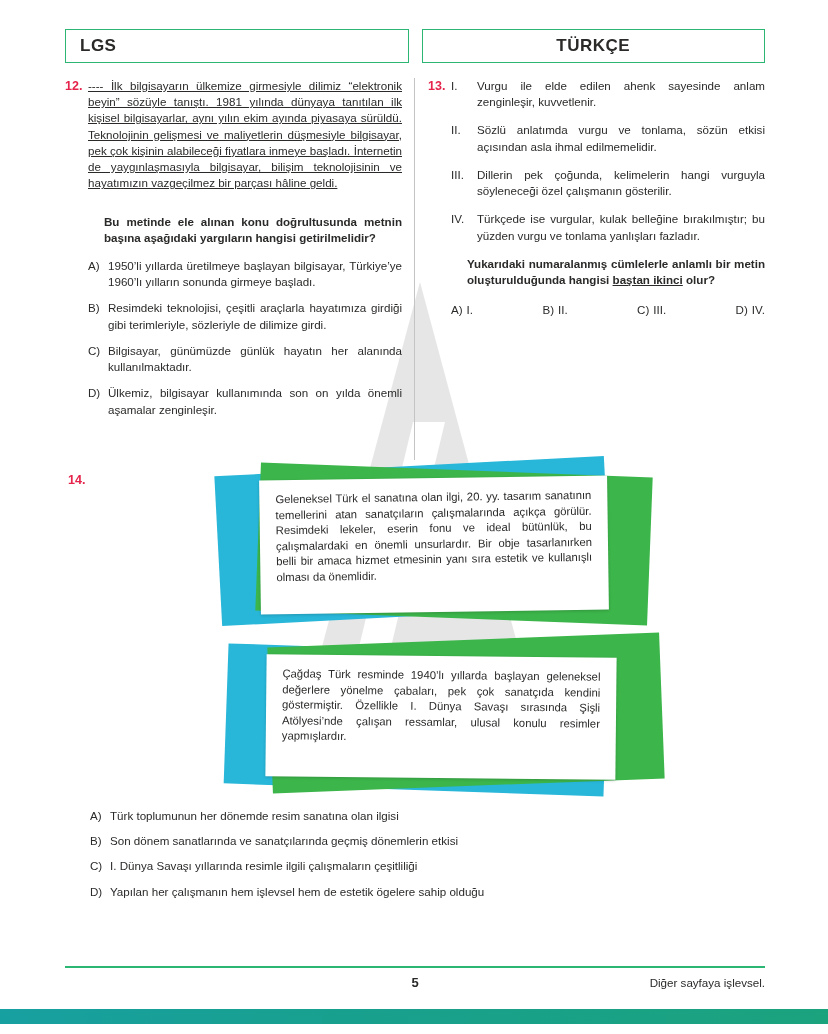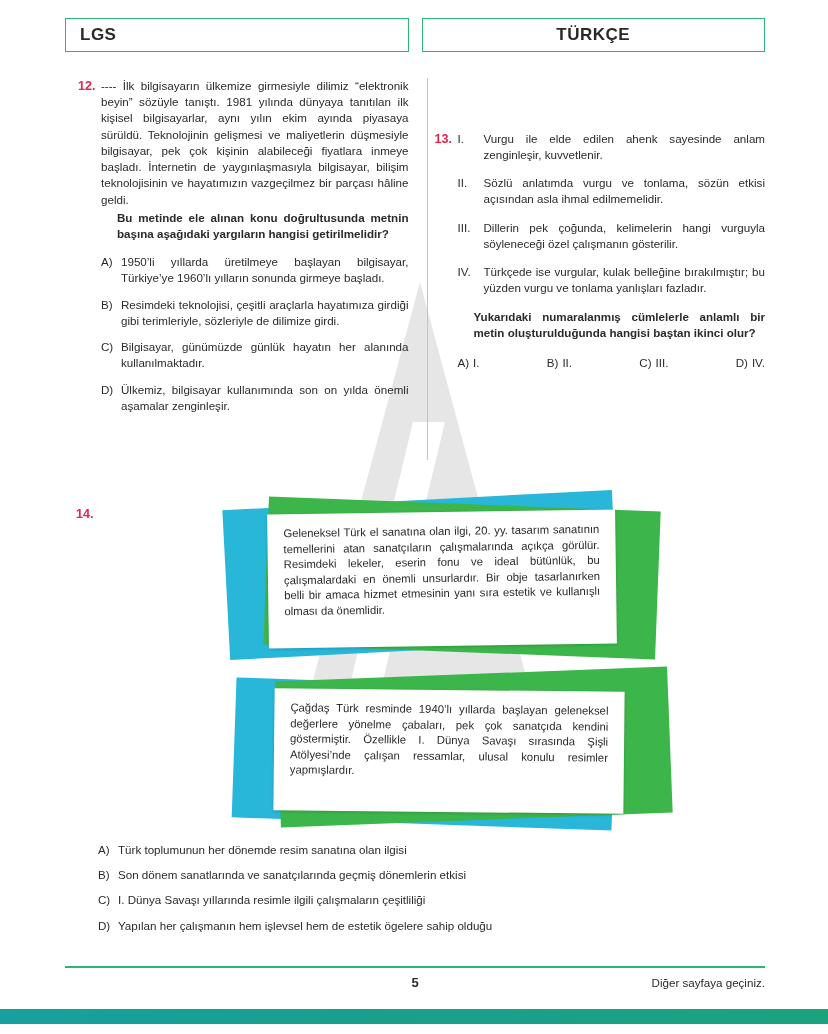--- a/index.html
+++ b/index.html
@@ -14,44 +14,44 @@
   *{margin:0;padding:0;box-sizing:border-box;}
   html,body{background:#ffffff;}
   .page{
     width:828px;height:1034px;position:relative;background:#fff;
     font-family:"Liberation Sans","DejaVu Sans",sans-serif;color:var(--ink);
     overflow:hidden;margin:0 auto;
   }
   
   .watermark{position:absolute;left:295px;top:282px;width:250px;height:465px;opacity:.45;z-index:0;}
   
-  .header{position:absolute;top:18px;left:65px;right:63px;display:flex;gap:13px;z-index:2;}
+  .header{position:absolute;top:29px;left:65px;right:63px;display:flex;gap:13px;z-index:2;}
   .hbox{flex:1;border:1.6px solid var(--green);height:34px;display:flex;align-items:center;
         padding:0 14px;font-weight:bold;font-size:17px;letter-spacing:.5px;background:#fff;}
   .hbox.right{justify-content:center;}
   
-  .columns{position:absolute;top:78px;left:78px;right:63px;display:flex;gap:26px;z-index:1;align-items:center;}
+  .columns{position:absolute;top:78px;left:65px;right:63px;display:flex;gap:26px;z-index:1;}
   .col{width:337px;}
   .col-divider{position:absolute;left:349px;top:0;height:382px;width:1px;background:#c4c4c4;}
   
   .question{position:relative;padding-left:23px;font-size:11.6px;line-height:1.4;}
   .qnum{position:absolute;left:0;top:0;font-weight:bold;color:var(--red);font-size:12.5px;}
-  .body-text{text-align:justify;margin-bottom:2px;}
+  .body-text{text-align:justify;margin-bottom:22px;text-decoration:underline;}
   .stem{font-weight:bold;text-align:justify;margin-bottom:12px;margin-left:16px;}
-  .stem .underline{}
+  .stem .underline{text-decoration:underline;}
   .option{display:flex;margin-bottom:10px;}
   .option .letter{flex:none;width:20px;}
   .option .otext{flex:1;text-align:justify;}
   .item{display:flex;margin-bottom:12px;}
   .item .numeral{flex:none;width:26px;}
   .item .itext{flex:1;text-align:justify;}
   .inline-options{display:flex;justify-content:space-between;margin-top:14px;}
   .inline-option{display:flex;gap:4px;}
   
-  .q14{position:absolute;top:466px;left:76px;right:63px;z-index:1;font-size:11.6px;line-height:1.4;margin-top:34px;}
+  .q14{position:absolute;top:466px;left:68px;right:63px;z-index:1;font-size:11.6px;line-height:1.4;}
   .q14 .qnum{position:absolute;left:0;top:6px;}
   .art-boxes{margin-left:162px;width:420px;}
   .artbox{position:relative;height:158px;margin-bottom:16px;}
   .artbox .shape{position:absolute;}
   .b1-cyan{left:-12px;top:0;width:390px;height:150px;background:var(--cyan);transform:rotate(-3deg);}
   .b1-green{left:28px;top:4px;width:392px;height:148px;background:var(--boxgreen);transform:rotate(2.2deg);}
   .b1-panel{position:absolute;left:30px;top:12px;width:348px;height:134px;background:#fff;
             transform:rotate(-0.8deg);padding:12px 16px;font-size:11.3px;line-height:1.38;
             text-align:justify;box-shadow:0 1px 3px rgba(0,0,0,.18);}
   .artbox.second{height:152px;}
@@ -190,17 +190,17 @@
       </div>
       <div class="option">
         <span class="letter">D)</span>
         <span class="otext">Yapılan her çalışmanın hem işlevsel hem de estetik ögelere sahip olduğu</span>
       </div>
     </div>
   </div>
 
   <div class="footer">
     <span class="fpage">5</span>
-    <span class="fnext">Diğer sayfaya geçiniz.</span>
+    <span class="fnext">Diğer sayfaya işlevsel.</span>
   </div>
   <div class="bottom-bar"></div>
 
 </div>
 
 </body></html>

